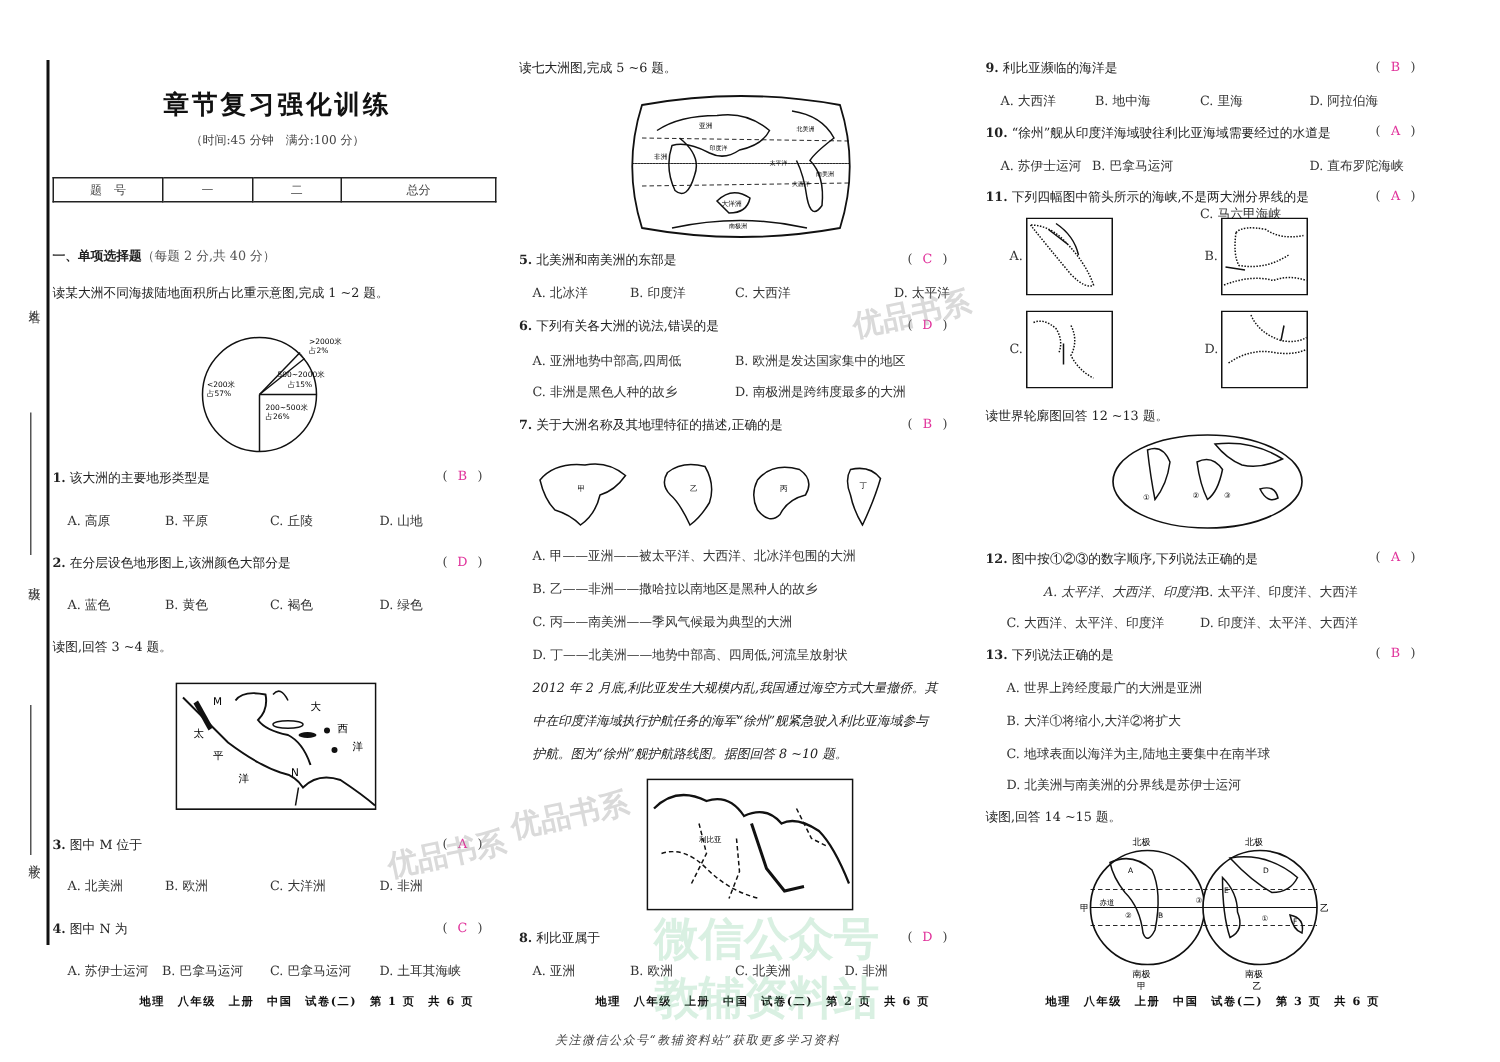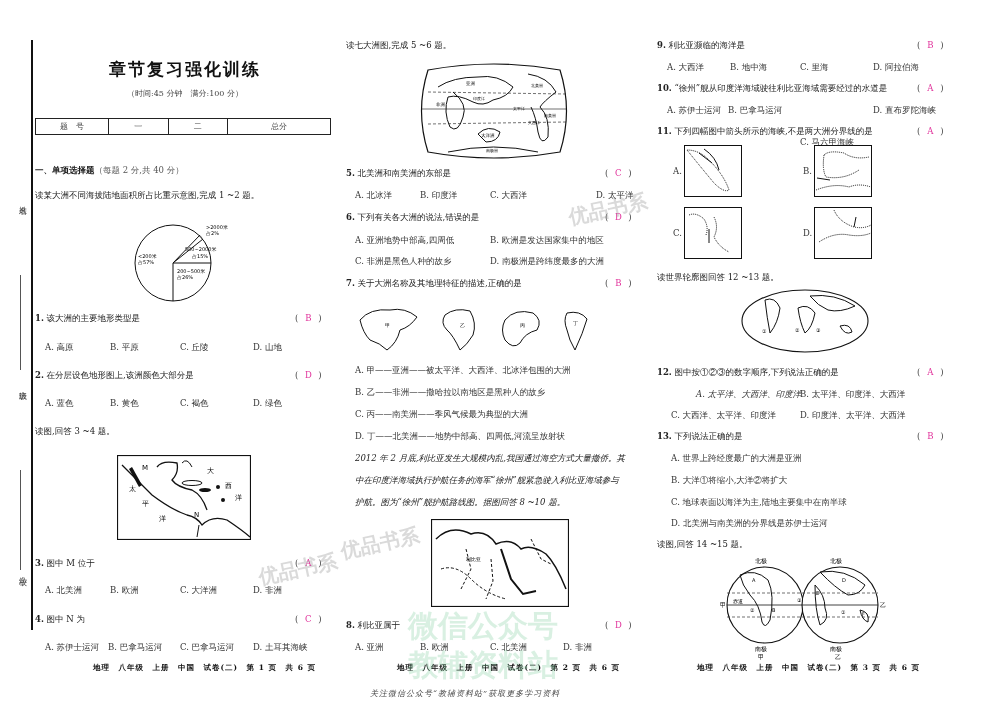--- a/index.html
+++ b/index.html
@@ -13,21 +13,21 @@
   table.score{border-collapse:collapse;font-size:8px;}
   table.score td{border:1px solid #222;text-align:center;height:13px;color:#444;}
   .sec{font-weight:bold;font-size:8.5px;}
   .q{font-size:8.5px;color:#222;white-space:nowrap;}
   .q b{font-weight:bold;}
   .ans{position:absolute;font-size:8.5px;color:#444;white-space:nowrap;}
   .ans .v{color:#e0309a;display:inline-block;width:20px;text-align:center;}
   .opt{font-size:8.5px;color:#333;white-space:nowrap;position:absolute;}
   .footer{font-size:7.5px;color:#111;font-weight:bold;white-space:nowrap;letter-spacing:1px;}
   .wm{position:absolute;color:rgba(150,150,150,0.35);font-family:"DejaVu Sans",sans-serif;font-weight:bold;white-space:nowrap;}
-  .wm-green{position:absolute;color:rgba(120,200,150,0.28);font-family:"DejaVu Sans",sans-serif;font-weight:bold;white-space:nowrap;}
+  .wm-green{position:absolute;color:rgba(120,200,150,0.28);font-family:"DejaVu Sans",sans-serif;font-weight:bold;white-space:nowrap;margin-left:28px;}
   .bottom-note{position:absolute;left:370px;top:688px;font-size:8px;color:#444;letter-spacing:1px;font-style:italic;white-space:nowrap;}
   svg text{font-family:"DejaVu Sans",sans-serif;}
 </style>
 </head>
 <body>
 
 <div class="margin-line"></div>
 <div class="bind" style="top:200px;">姓名：</div>
 <div class="bind-line" style="top:275px;height:95px;"></div>
 <div class="bind" style="top:385px;">班级：</div>

